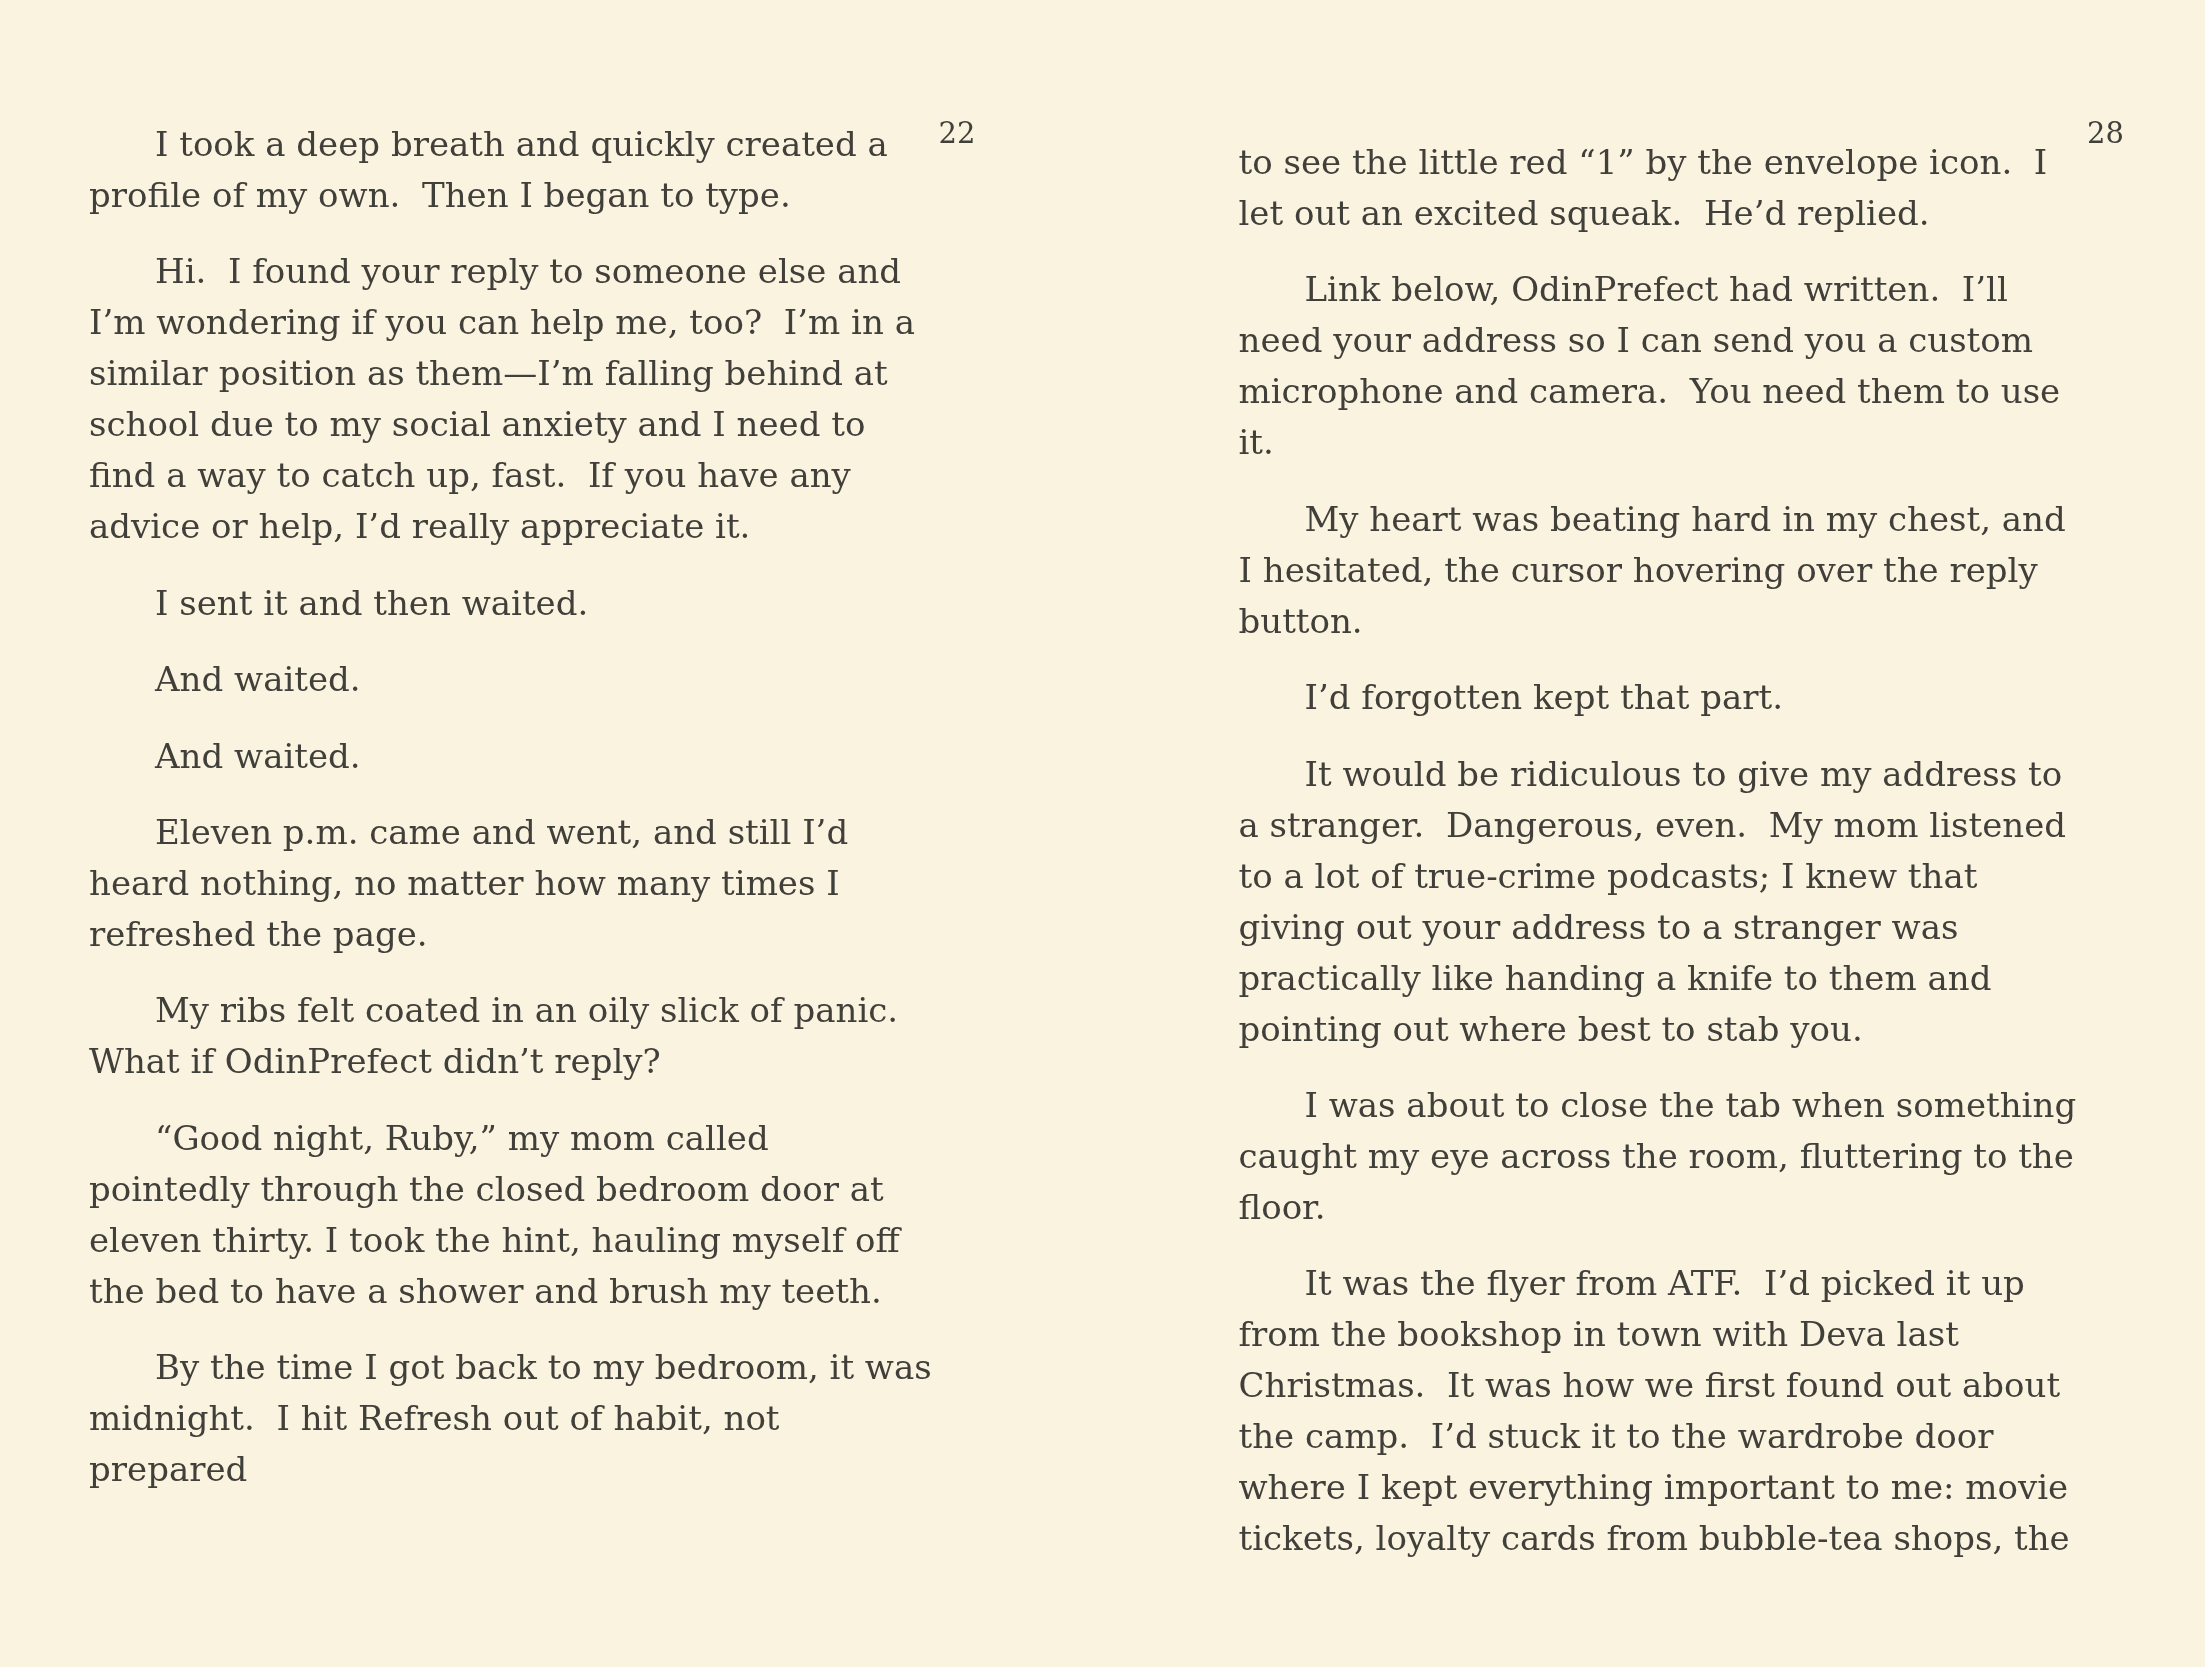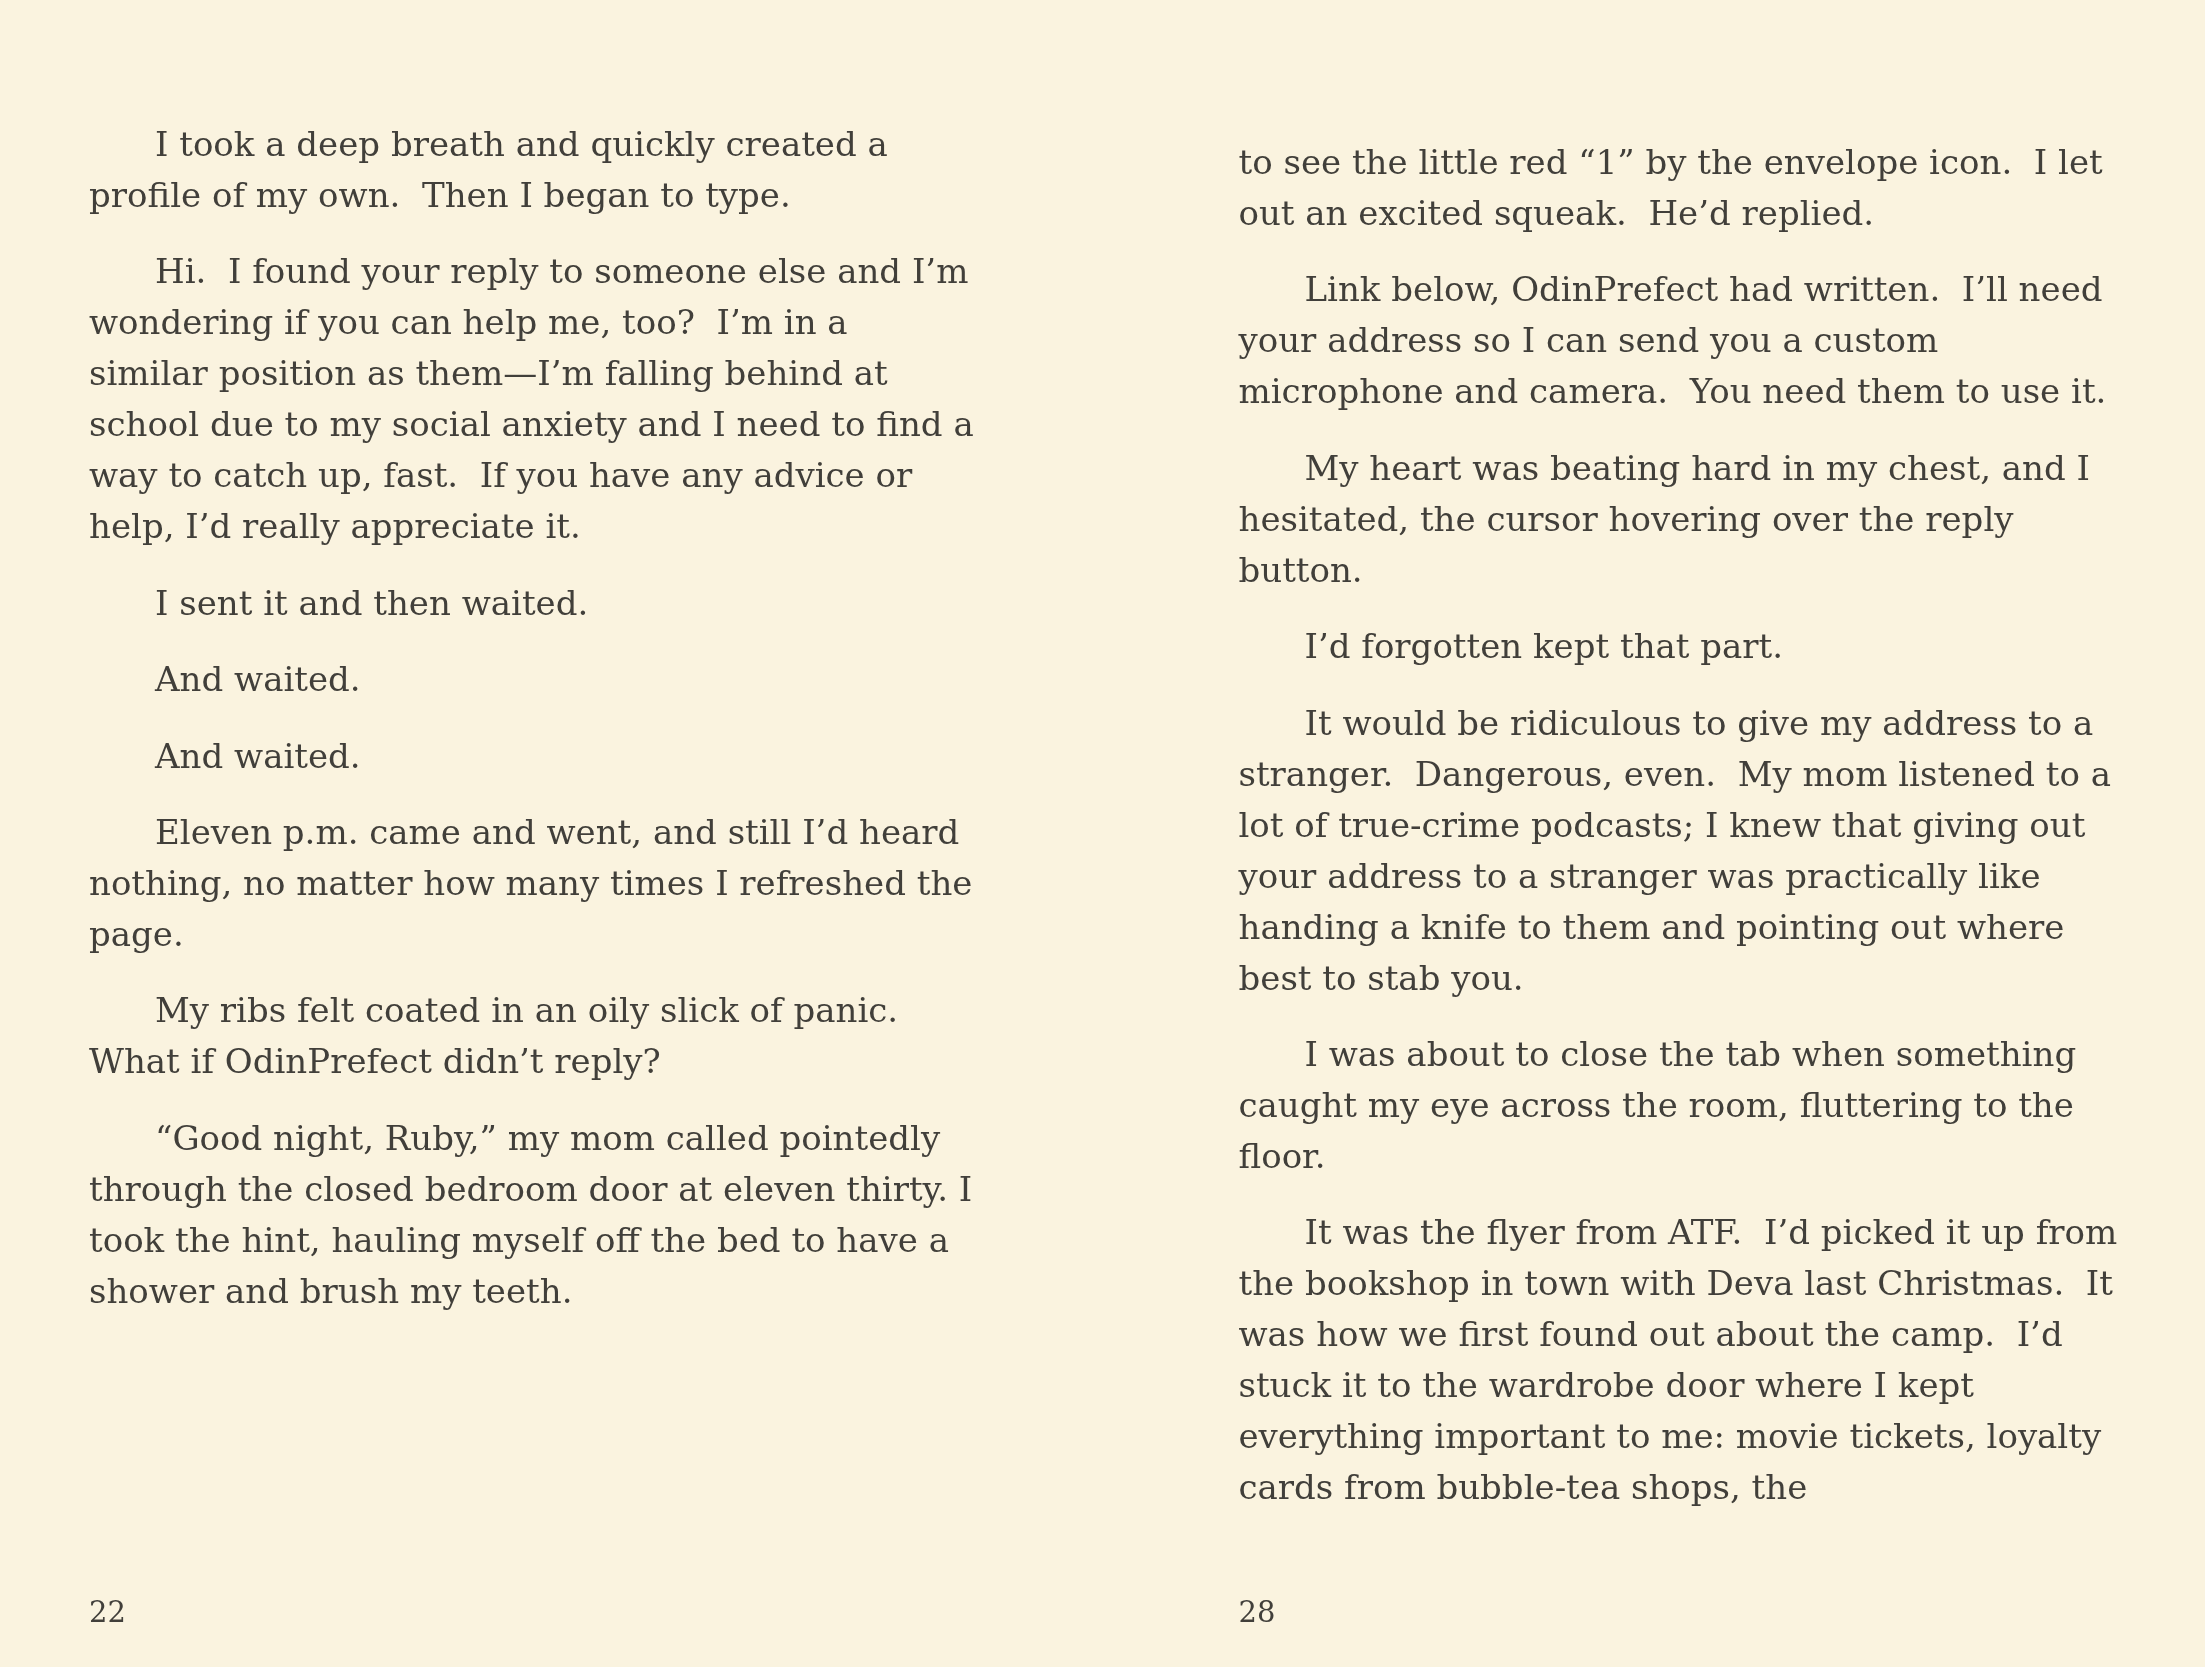--- a/index.html
+++ b/index.html
@@ -14,21 +14,21 @@
     display: flex;
     font-family: "DejaVu Serif", serif;
     color: #413f3a;
     box-sizing: border-box;
   }
   .page {
     width: 1103px;
     height: 100%;
     box-sizing: border-box;
     display: flex;
-    flex-direction: column;
+    flex-direction: row;
   }
   .page-left  { padding: 119px 127px 41px 89px; }
   .page-right { padding: 119px 81px 41px 136px; }
   .content {
     flex: 1;
     font-size: 34px;
     line-height: 51px;
     text-align: left;
   }
   p.para {
@@ -53,20 +53,21 @@
   <div class="page page-left">
     <div class="content">
       <p class="para">I took a deep breath and quickly created a profile of my own.  Then I began to type.</p>
       <p class="para italic">Hi.  I found your reply to someone else and I’m wondering if you can help me, too?  I’m in a similar position as them—I’m falling behind at school due to my social anxiety and I need to find a way to catch up, fast.  If you have any advice or help, I’d really appreciate it.</p>
       <p class="para">I sent it and then waited.</p>
       <p class="para">And waited.</p>
       <p class="para">And waited.</p>
       <p class="para">Eleven p.m. came and went, and still I’d heard nothing, no matter how many times I refreshed the page.</p>
       <p class="para">My ribs felt coated in an oily slick of panic.  What if OdinPrefect didn’t reply?</p>
       <p class="para">“Good night, Ruby,” my mom called pointedly through the closed bedroom door at eleven thirty. I took the hint, hauling myself off the bed to have a shower and brush my teeth.</p>
+      <p class="para">By the time I got back to my bedroom, it was midnight.  I hit Refresh out of habit, not prepared</p>
     </div>
     <div class="page-num">22</div>
   </div>
 
   <div class="page page-right">
     <div class="content">
       <p class="para continuation">to see the little red “1” by the envelope icon.  I let out an excited squeak.  He’d replied.</p>
       <p class="para"><span class="italic">Link below,</span><span> OdinPrefect had written.  </span><span class="italic">I’ll need your address so I can send you a custom microphone and camera.  You need them to use it.</span></p>
       <p class="para">My heart was beating hard in my chest, and I hesitated, the cursor hovering over the reply button.</p>
       <p class="para">I’d forgotten kept that part.</p>

